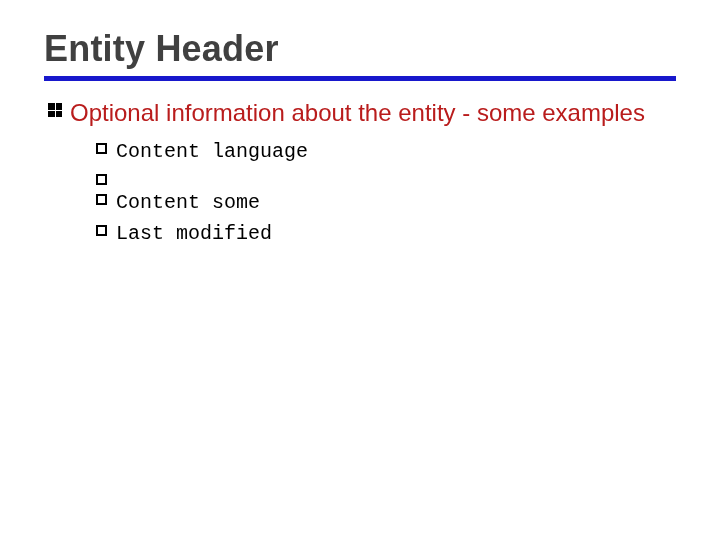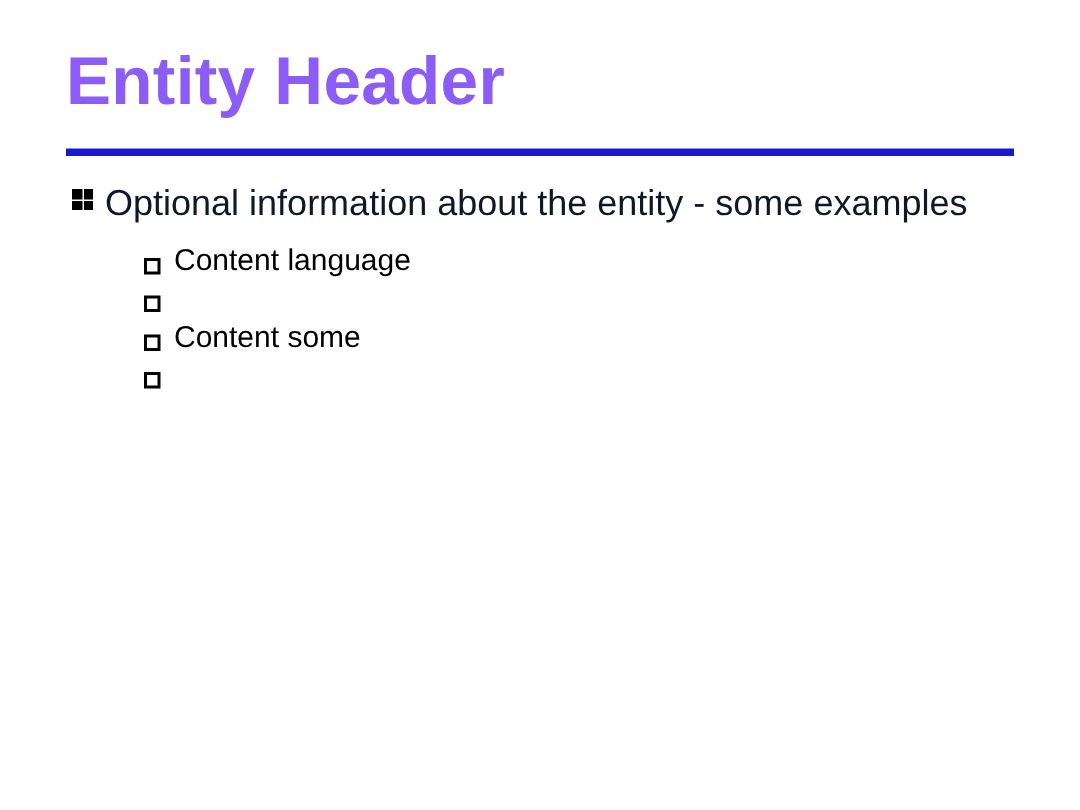--- a/index.html
+++ b/index.html
@@ -10,24 +10,24 @@
     font-family: Verdana, Geneva, sans-serif;
     color: #000000;
     overflow: hidden;
   }
   .slide {
     padding: 28px 44px;
   }
   .title {
     font-family: "Arial Black", Arial, sans-serif;
     font-weight: 900;
-    font-size: 45px;
+    font-size: 36px;
     letter-spacing: 0.2px;
-    color: #8b5cf6;
-    margin-bottom: 19px;
+    color: #404040;
+    margin-bottom: 6px;
   }
   .rule {
     height: 5px;
     background: #1818cc;
     margin-bottom: 16px;
   }
   .level1 {
     display: flex;
     align-items: flex-start;
     margin-left: 4px;
@@ -45,30 +45,31 @@
     width: 14px; height: 14px;
     display: grid;
     grid-template-columns: 1fr 1fr;
     grid-template-rows: 1fr 1fr;
     gap: 1px;
   }
   .zbullet span { background: #000; }
   .level1 .text {
     font-size: 24px;
     line-height: 1.3;
-    color: #0f172a;
+    color: #b91c1c;
   }
   .level2-list {
     margin-left: 52px;
     margin-top: 2px;
   }
   .level2 {
     display: flex;
-    align-items: center;
+    align-items: flex-start;
     margin-bottom: 4px;
+    font-family: Liberation Mono, monospace;
   }
   .level2 .bullet {
     flex: 0 0 auto;
     width: 20px;
     display: flex;
     align-items: center;
     justify-content: flex-start;
     padding-top: 5px;
   }
   .square {
@@ -116,15 +117,16 @@
     <div class="level2">
       <div class="bullet">
           <div class="square"></div>
         </div>
       <div class="text">Content some</div>
     </div>
     <div class="level2">
       <div class="bullet">
           <div class="square"></div>
         </div>
+      <div class="text">Last modified</div>
     </div>
   </div>
 </div>
 
 </body></html>

